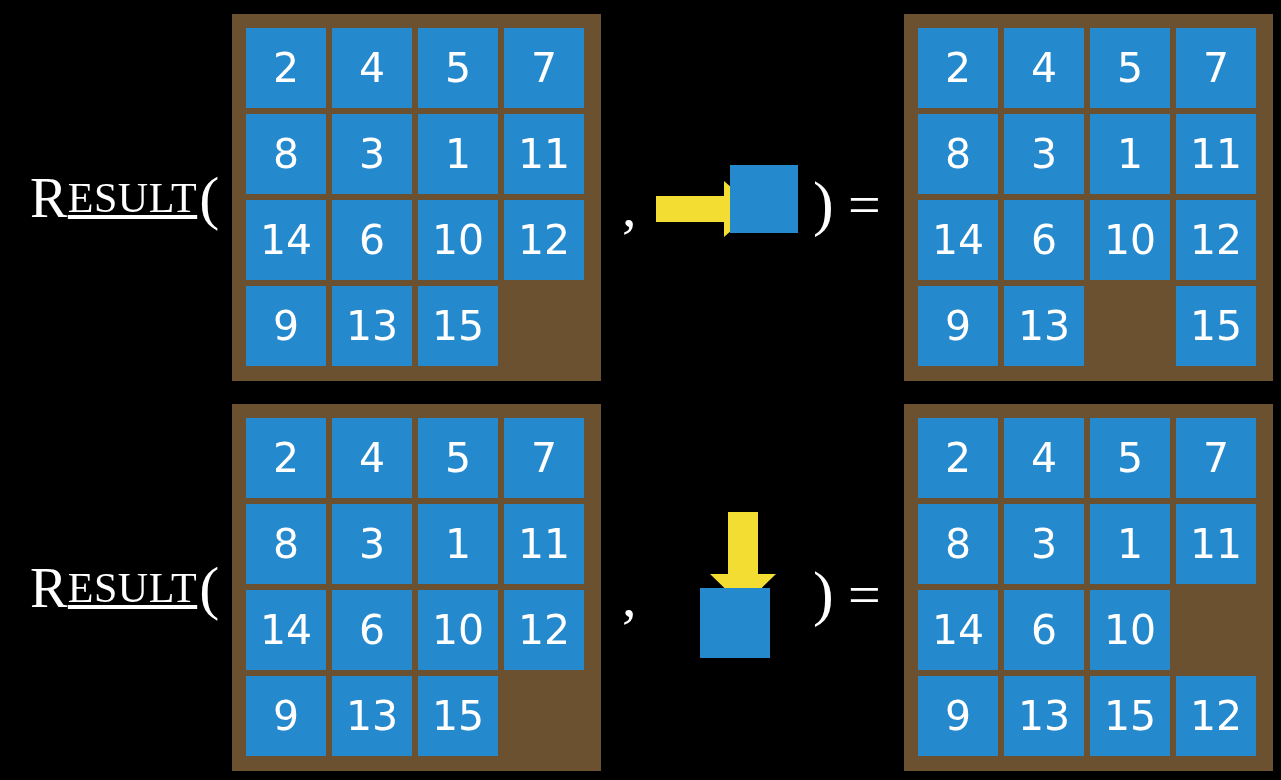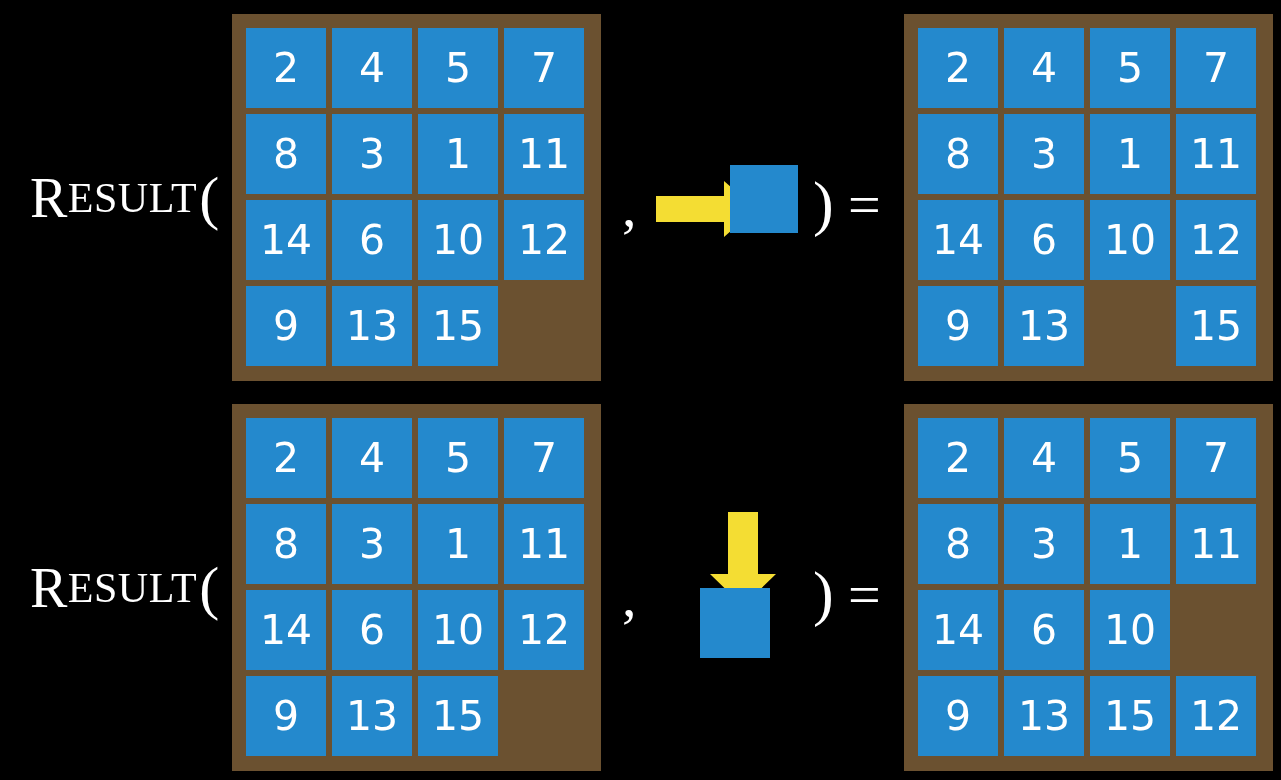--- a/index.html
+++ b/index.html
@@ -45,20 +45,21 @@
     white-space: nowrap;
     letter-spacing: 0.5px;
   }
   .result-label .cap {
     font-size: 56px;
     line-height: 1;
   }
   .result-label .small {
     font-size: 42px;
     line-height: 1;
+    text-decoration: underline;
   }
   .result-label .paren {
     font-size: 60px;
     line-height: 1;
     margin-left: 2px;
   }
 
   
   .board {
     position: absolute;

